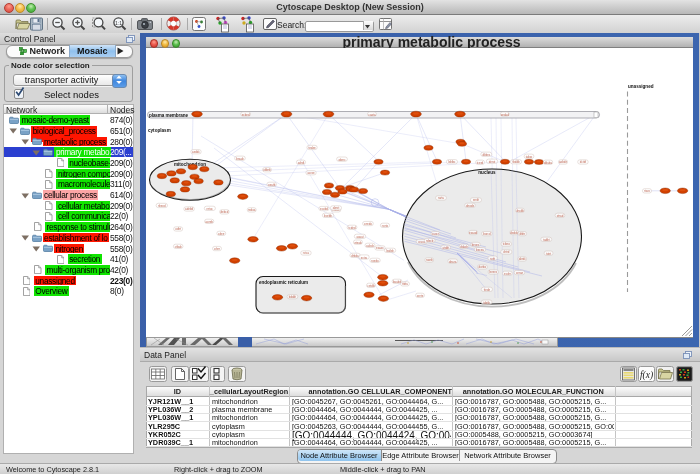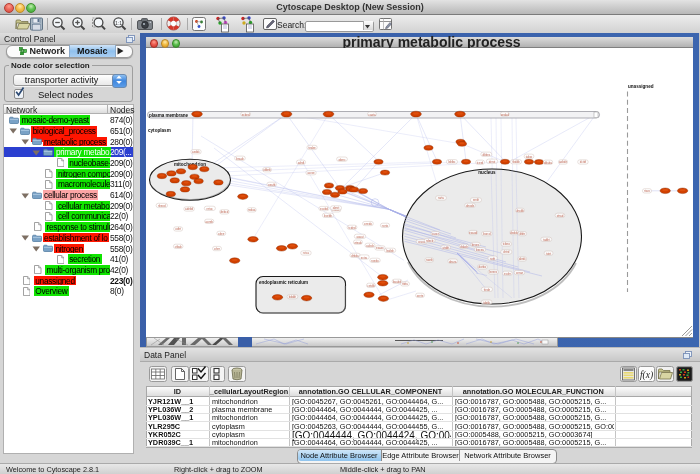--- a/index.html
+++ b/index.html
@@ -164,21 +164,21 @@
 <div class="abs" style="left:12.5px;top:74.5px;width:98px;height:9px;font-size:9px;color:#111;text-align:center;">transporter activity</div>
 <div class="abs" style="left:112px;top:73.5px;width:12.5px;height:12.5px;background:linear-gradient(#8ec0f2,#3f86dd 50%,#5c9de8);border:1px solid #6a8ab0;border-radius:3px;"></div>
 <svg class="abs" style="left:114.5px;top:75px;" width="8" height="10">
 <path d="M4 0.5 L6.8 3.5 L1.2 3.5 Z" fill="#fff"></path>
 <path d="M4 9 L6.8 6 L1.2 6 Z" fill="#fff"></path>
 </svg>
 <div class="abs" style="left:13.5px;top:88.5px;width:8.5px;height:8.5px;background:linear-gradient(#fff,#e8eef6);border:1px solid #8a8a8a;border-radius:2px;"></div>
 <svg class="abs" style="left:13.5px;top:86px;" width="12" height="12">
 <path d="M2.2 5.8 L4.6 9 L9.5 1.5" fill="none" stroke="#2c4a74" stroke-width="1.7"></path>
 </svg>
-<div class="abs" style="left:38px;top:88.5px;font-size:9.5px;color:#111;text-align:center;">Select nodes</div>
+<div class="abs" style="left:44px;top:88.5px;font-size:9.5px;color:#111;text-align:center;">Select nodes</div>
 
 <div class="abs" style="left:3px;top:103.5px;width:131px;height:10.5px;background:linear-gradient(#fdfdfd,#dcdcdc);border:1px solid #b0b0b0;box-sizing:border-box;"></div>
 <div class="abs" style="left:6px;top:104.5px;font-size:8.5px;color:#222;">Network</div>
 <div class="abs" style="left:110px;top:104.5px;font-size:8.5px;color:#222;">Nodes</div>
 <div class="abs" style="left:107px;top:104px;width:1px;height:9.5px;background:#b0b0b0;"></div>
 <div class="abs" style="left:3px;top:114px;width:131px;height:339.5px;background:#fff;border:1px solid #b0b0b0;border-top:none;box-sizing:border-box;"></div>
 
 <svg class="abs" style="left:9.0px;top:115.8px;" width="10" height="8">
 <path d="M0.5 2.5 Q0.5 1.2 1.6 1.2 L3.8 1.2 L4.8 2.2 L9 2.2 Q9.5 2.2 9.5 3 L9.5 6.6 Q9.5 7.5 8.6 7.5 L1.4 7.5 Q0.5 7.5 0.5 6.6 Z" fill="#7aa2c6" stroke="#48749c" stroke-width="0.7"></path>
 <path d="M0.8 3.4 L9.2 3.4" stroke="#aecbe2" stroke-width="0.9"></path>
@@ -952,21 +952,21 @@
 </g>
 </g>
 </svg>
 
 <div class="abs" style="left:146px;top:386px;width:545.5px;height:62px;background:#fff;border:1px solid #a8a8a8;box-sizing:border-box;"></div>
 <div class="abs" style="left:146px;top:386px;width:545.5px;height:10.5px;background:linear-gradient(#fcfcfc,#dedede);border:1px solid #a8a8a8;box-sizing:border-box;"></div>
 <div class="abs" style="left:146px;top:387px;width:63px;font-size:7.3px;font-weight:bold;color:#222;text-align:center;white-space:nowrap;overflow:hidden;">ID</div>
 <div class="abs" style="left:209px;top:386px;width:1px;height:61px;background:#c4c4c4;"></div>
 <div class="abs" style="left:209px;top:387px;width:80px;font-size:7.3px;font-weight:bold;color:#222;text-align:center;white-space:nowrap;overflow:hidden;">_cellularLayoutRegion</div>
 <div class="abs" style="left:289px;top:386px;width:1px;height:61px;background:#c4c4c4;"></div>
-<div class="abs" style="left:289px;top:387px;width:163px;font-size:7.3px;font-weight:bold;color:#222;text-align:center;white-space:nowrap;overflow:hidden;">annotation.GO CELLULAR_COMPONENT</div>
+<div class="abs" style="left:289px;top:387px;width:163px;font-size:7.3px;font-weight:bold;color:#222;text-align:right;white-space:nowrap;overflow:hidden;">annotation.GO CELLULAR_COMPONENT</div>
 <div class="abs" style="left:452px;top:386px;width:1px;height:61px;background:#c4c4c4;"></div>
 <div class="abs" style="left:452px;top:387px;width:162.5px;font-size:7.3px;font-weight:bold;color:#222;text-align:center;white-space:nowrap;overflow:hidden;">annotation.GO MOLECULAR_FUNCTION</div>
 <div class="abs" style="left:614.5px;top:386px;width:1px;height:61px;background:#c4c4c4;"></div>
 <div class="abs" style="left:148px;top:397.2px;font-size:7.3px;font-weight:bold;color:#111;white-space:nowrap;">YJR121W__1</div>
 <div class="abs" style="left:212px;top:397.2px;font-size:7.3px;color:#111;white-space:nowrap;">mitochondrion</div>
 <div class="abs" style="left:292px;top:397.2px;width:159px;font-size:7.3px;color:#111;white-space:nowrap;overflow:hidden;">[GO:0045267, GO:0045261, GO:0044464, G...</div>
 <div class="abs" style="left:455px;top:397.2px;width:159px;font-size:7.3px;color:#111;white-space:nowrap;overflow:hidden;">[GO:0016787, GO:0005488, GO:0005215, G...</div>
 <div class="abs" style="left:146px;top:405.2px;width:545.5px;height:1px;background:#e2e2e2;"></div>
 <div class="abs" style="left:148px;top:405.3px;font-size:7.3px;font-weight:bold;color:#111;white-space:nowrap;">YPL036W__2</div>
 <div class="abs" style="left:212px;top:405.3px;font-size:7.3px;color:#111;white-space:nowrap;">plasma membrane</div>

